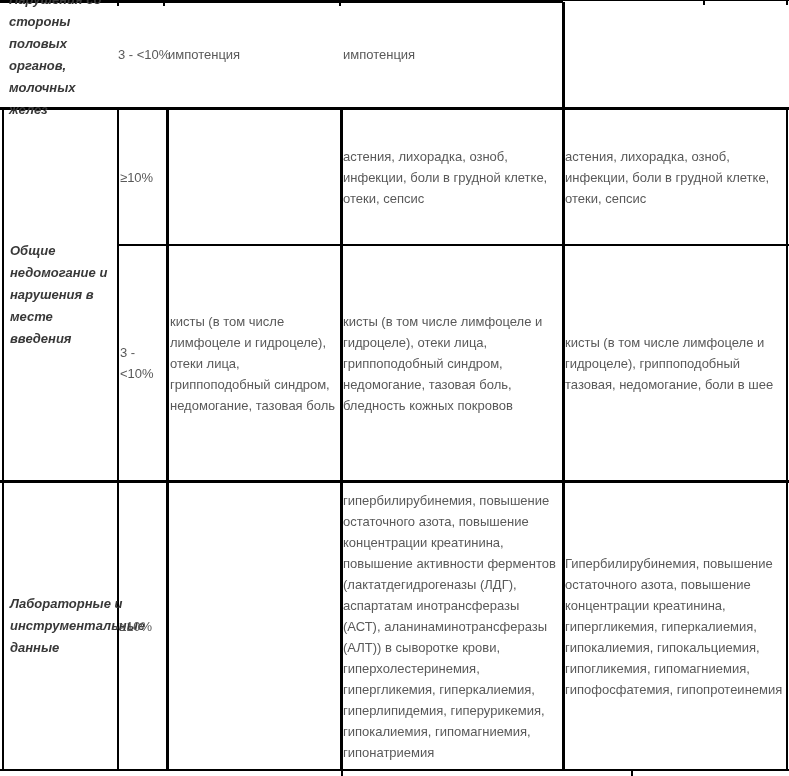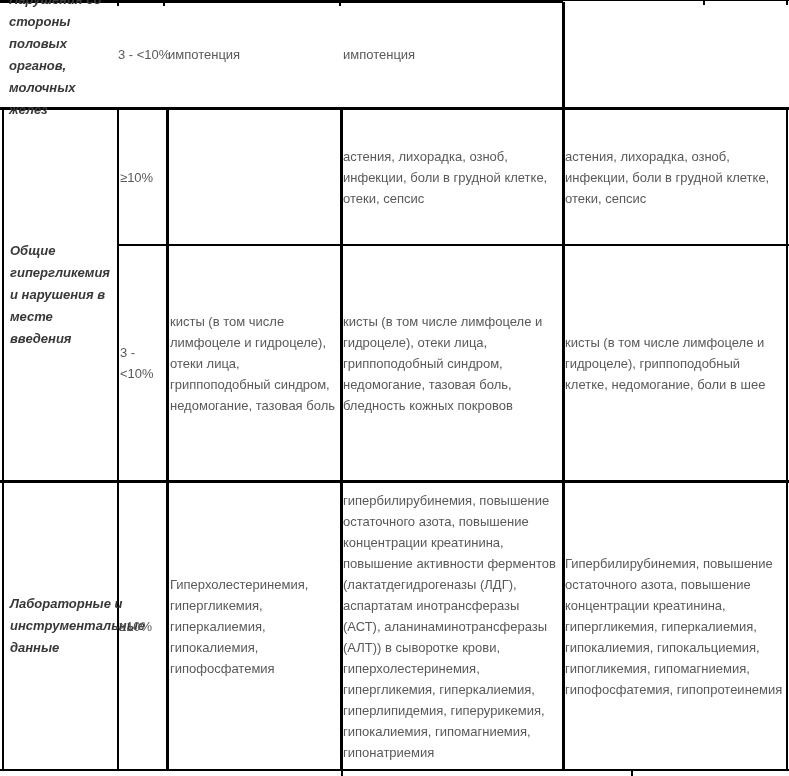--- a/index.html
+++ b/index.html
@@ -60,30 +60,29 @@
   <div class="hline" style="left:0;top:769px;width:789px;height:2px;"></div>
   <div class="vline" style="left:341px;top:771px;width:2px;height:5px;"></div>
   <div class="vline" style="left:631px;top:771px;width:2px;height:5px;"></div>
 
   <div class="cell cat" style="left:0;top:2px;width:108px;height:105px;padding-left:9px;">Нарушения со стороны половых органов, молочных желез</div>
   <div class="cell nowrap" style="left:118px;top:2px;width:48px;height:105px;">3 - &lt;10%</div>
   <div class="cell" style="left:168px;top:2px;width:170px;height:105px;">импотенция</div>
   <div class="cell" style="left:343px;top:2px;width:217px;height:105px;">импотенция</div>
   <div class="cell" style="left:565px;top:2px;width:220px;height:105px;"></div>
 
-  <div class="cell cat" style="left:4px;top:110px;width:107px;height:370px;padding-left:6px;">Общие гипергликемия и нарушения в месте введения</div>
+  <div class="cell cat" style="left:4px;top:110px;width:107px;height:370px;padding-left:6px;">Общие недомогание и нарушения в месте введения</div>
 
   <div class="cell" style="left:120px;top:110px;width:45px;height:134px;">≥10%</div>
   <div class="cell" style="left:343px;top:110px;width:217px;height:134px;">астения, лихорадка, озноб, инфекции, боли в грудной клетке, отеки, сепсис</div>
   <div class="cell" style="left:565px;top:110px;width:219px;height:134px;">астения, лихорадка, озноб, инфекции, боли в грудной клетке, отеки, сепсис</div>
 
   <div class="cell" style="left:120px;top:246px;width:44px;height:234px;">3 - &lt;10%</div>
   <div class="cell" style="left:170px;top:246px;width:168px;height:234px;">кисты (в том числе лимфоцеле и гидроцеле), отеки лица, гриппоподобный синдром, недомогание, тазовая боль</div>
   <div class="cell" style="left:343px;top:246px;width:217px;height:234px;">кисты (в том числе лимфоцеле и гидроцеле), отеки лица, гриппоподобный синдром, недомогание, тазовая боль, бледность кожных покровов</div>
-  <div class="cell" style="left:565px;top:246px;width:219px;height:234px;">кисты (в том числе лимфоцеле и гидроцеле), гриппоподобный клетке, недомогание, боли в шее</div>
+  <div class="cell" style="left:565px;top:246px;width:219px;height:234px;">кисты (в том числе лимфоцеле и гидроцеле), гриппоподобный тазовая, недомогание, боли в шее</div>
 
   <div class="cell cat" style="left:4px;top:483px;width:110px;height:286px;padding-left:6px;">Лабораторные и инструментальные данные</div>
   <div class="cell" style="left:119px;top:483px;width:46px;height:286px;">≥10%</div>
-  <div class="cell" style="left:170px;top:483px;width:168px;height:286px;">Гиперхолестеринемия, гипергликемия, гиперкалиемия, гипокалиемия, гипофосфатемия</div>
   <div class="cell" style="left:343px;top:483px;width:217px;height:286px;">гипербилирубинемия, повышение остаточного азота, повышение концентрации креатинина, повышение активности ферментов (лактатдегидрогеназы (ЛДГ), аспартатам инотрансферазы (АСТ), аланинаминотрансферазы (АЛТ)) в сыворотке крови, гиперхолестеринемия, гипергликемия, гиперкалиемия, гиперлипидемия, гиперурикемия, гипокалиемия, гипомагниемия, гипонатриемия</div>
   <div class="cell" style="left:565px;top:483px;width:220px;height:286px;">Гипербилирубинемия, повышение остаточного азота, повышение концентрации креатинина, гипергликемия, гиперкалиемия, гипокалиемия, гипокальциемия, гипогликемия, гипомагниемия, гипофосфатемия, гипопротеинемия</div>
 
 </div>
 
 </body></html>

